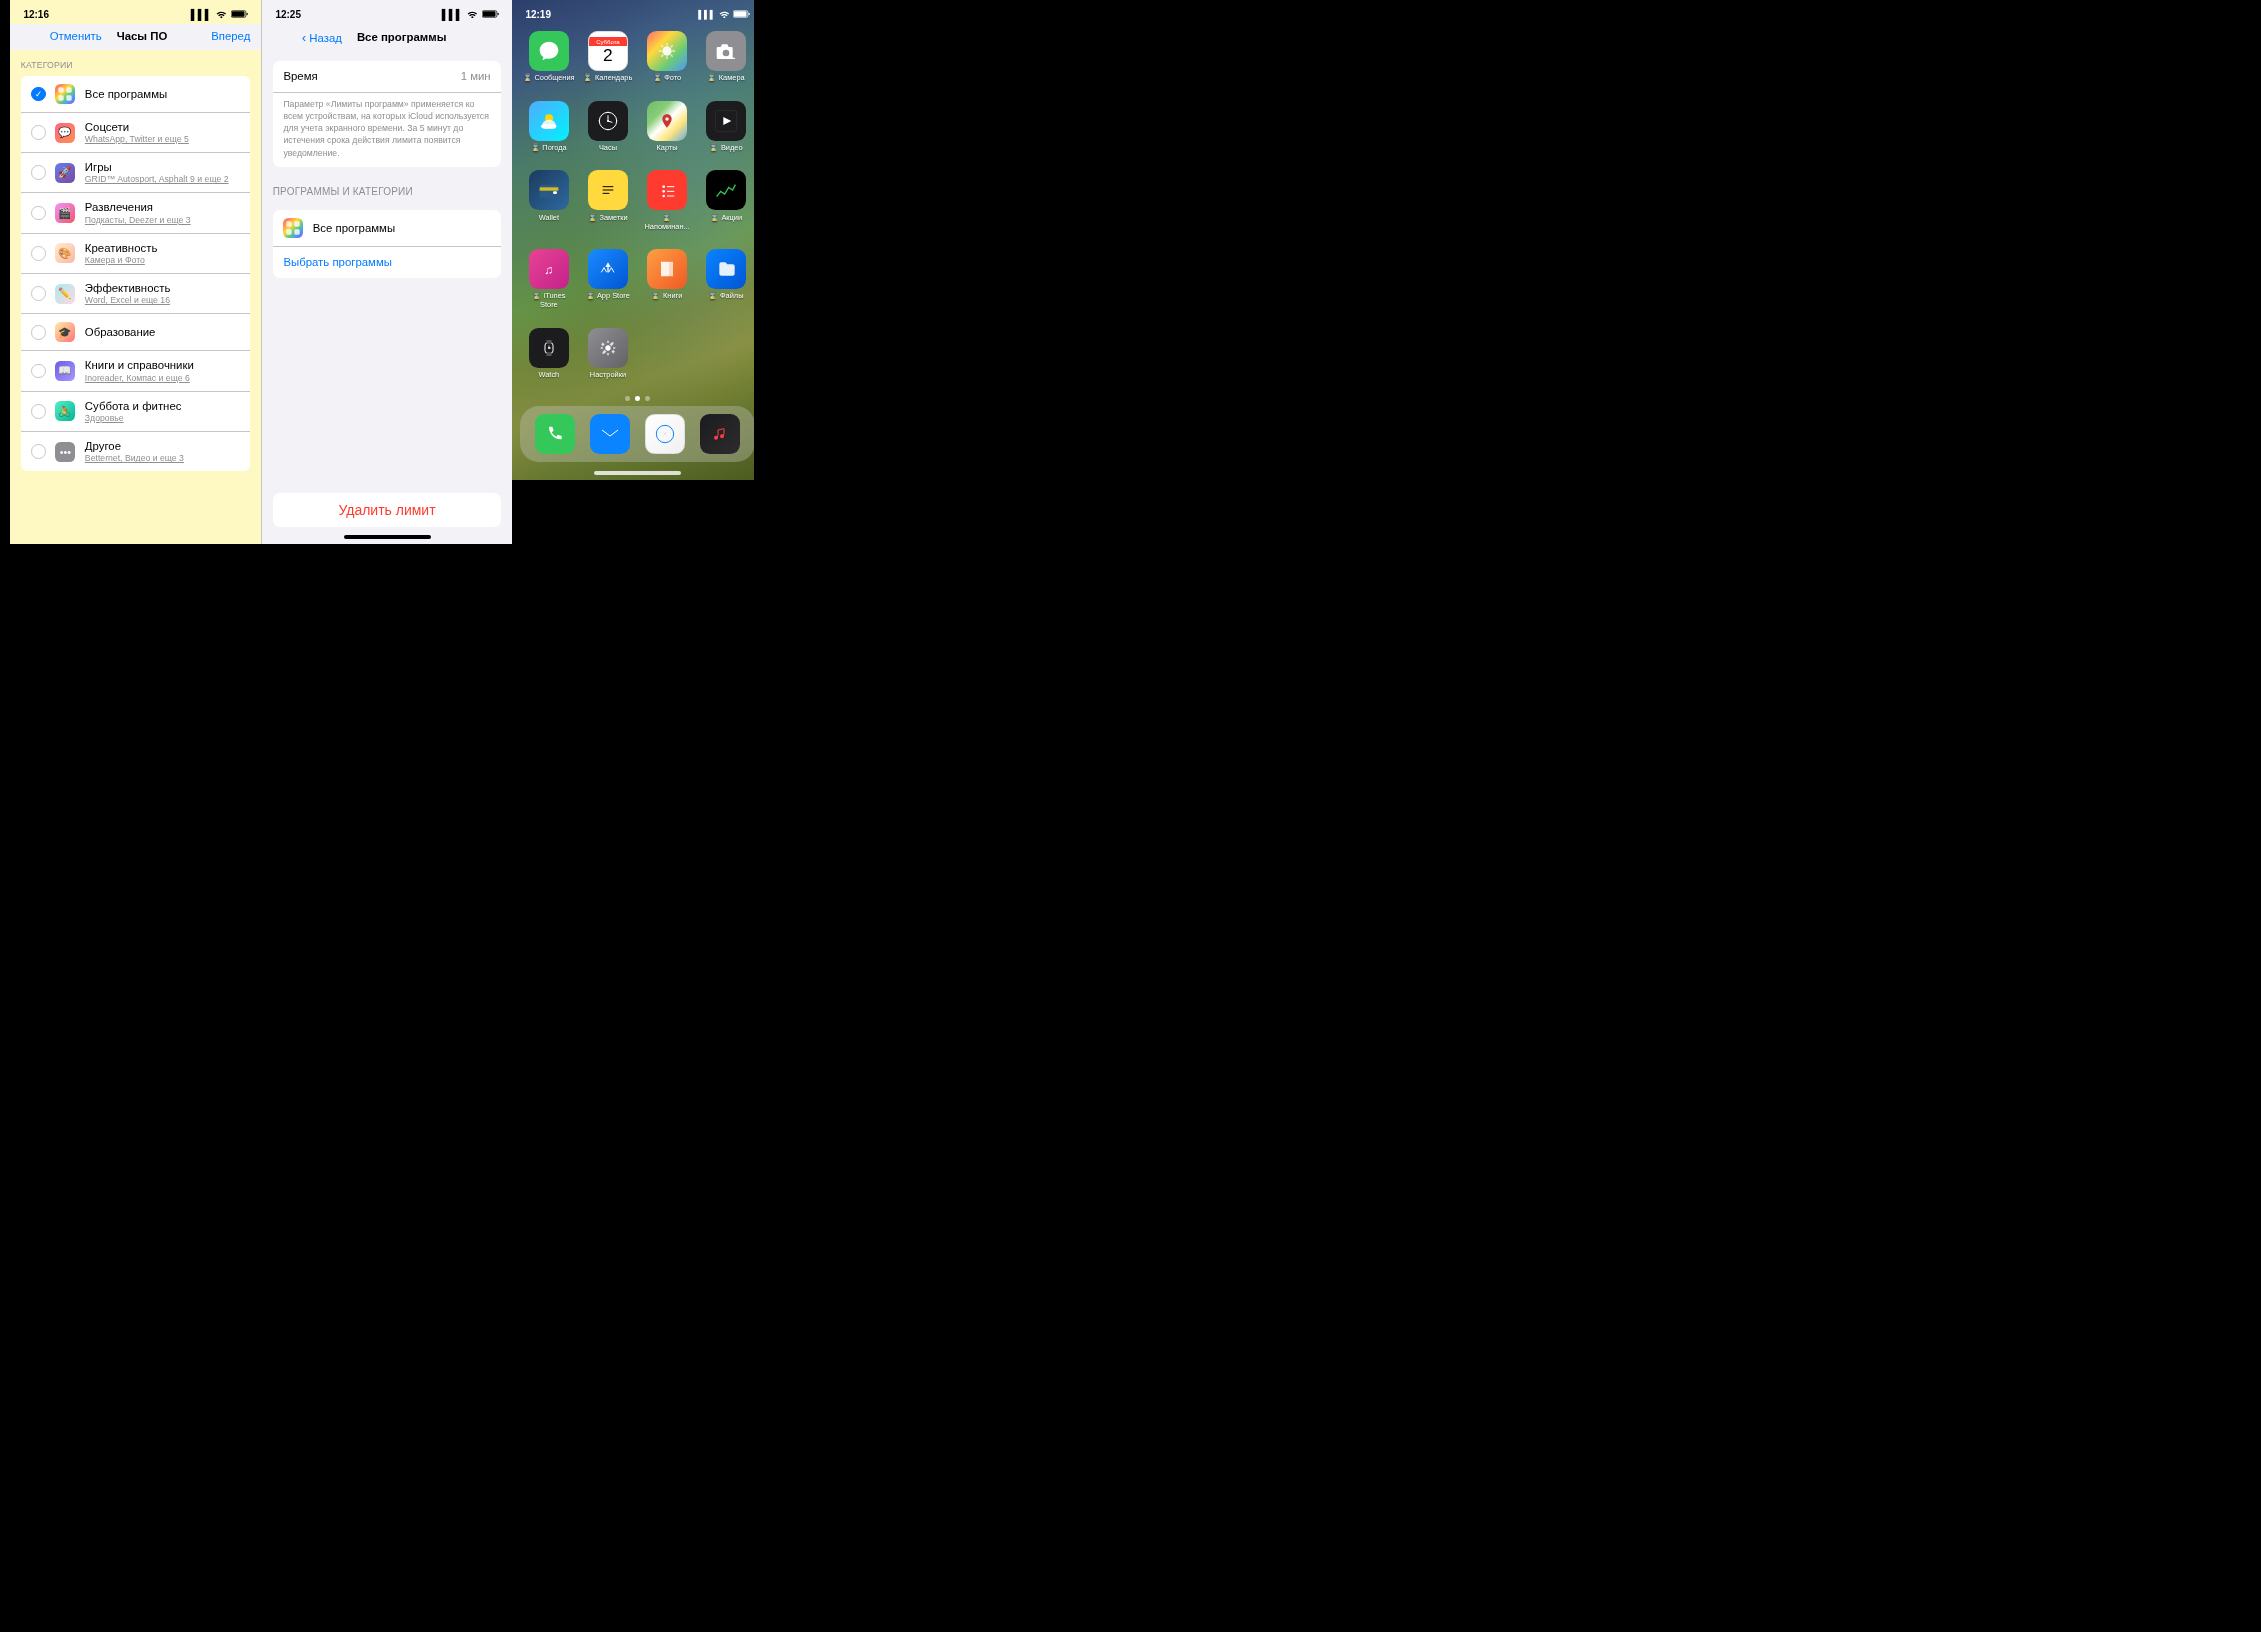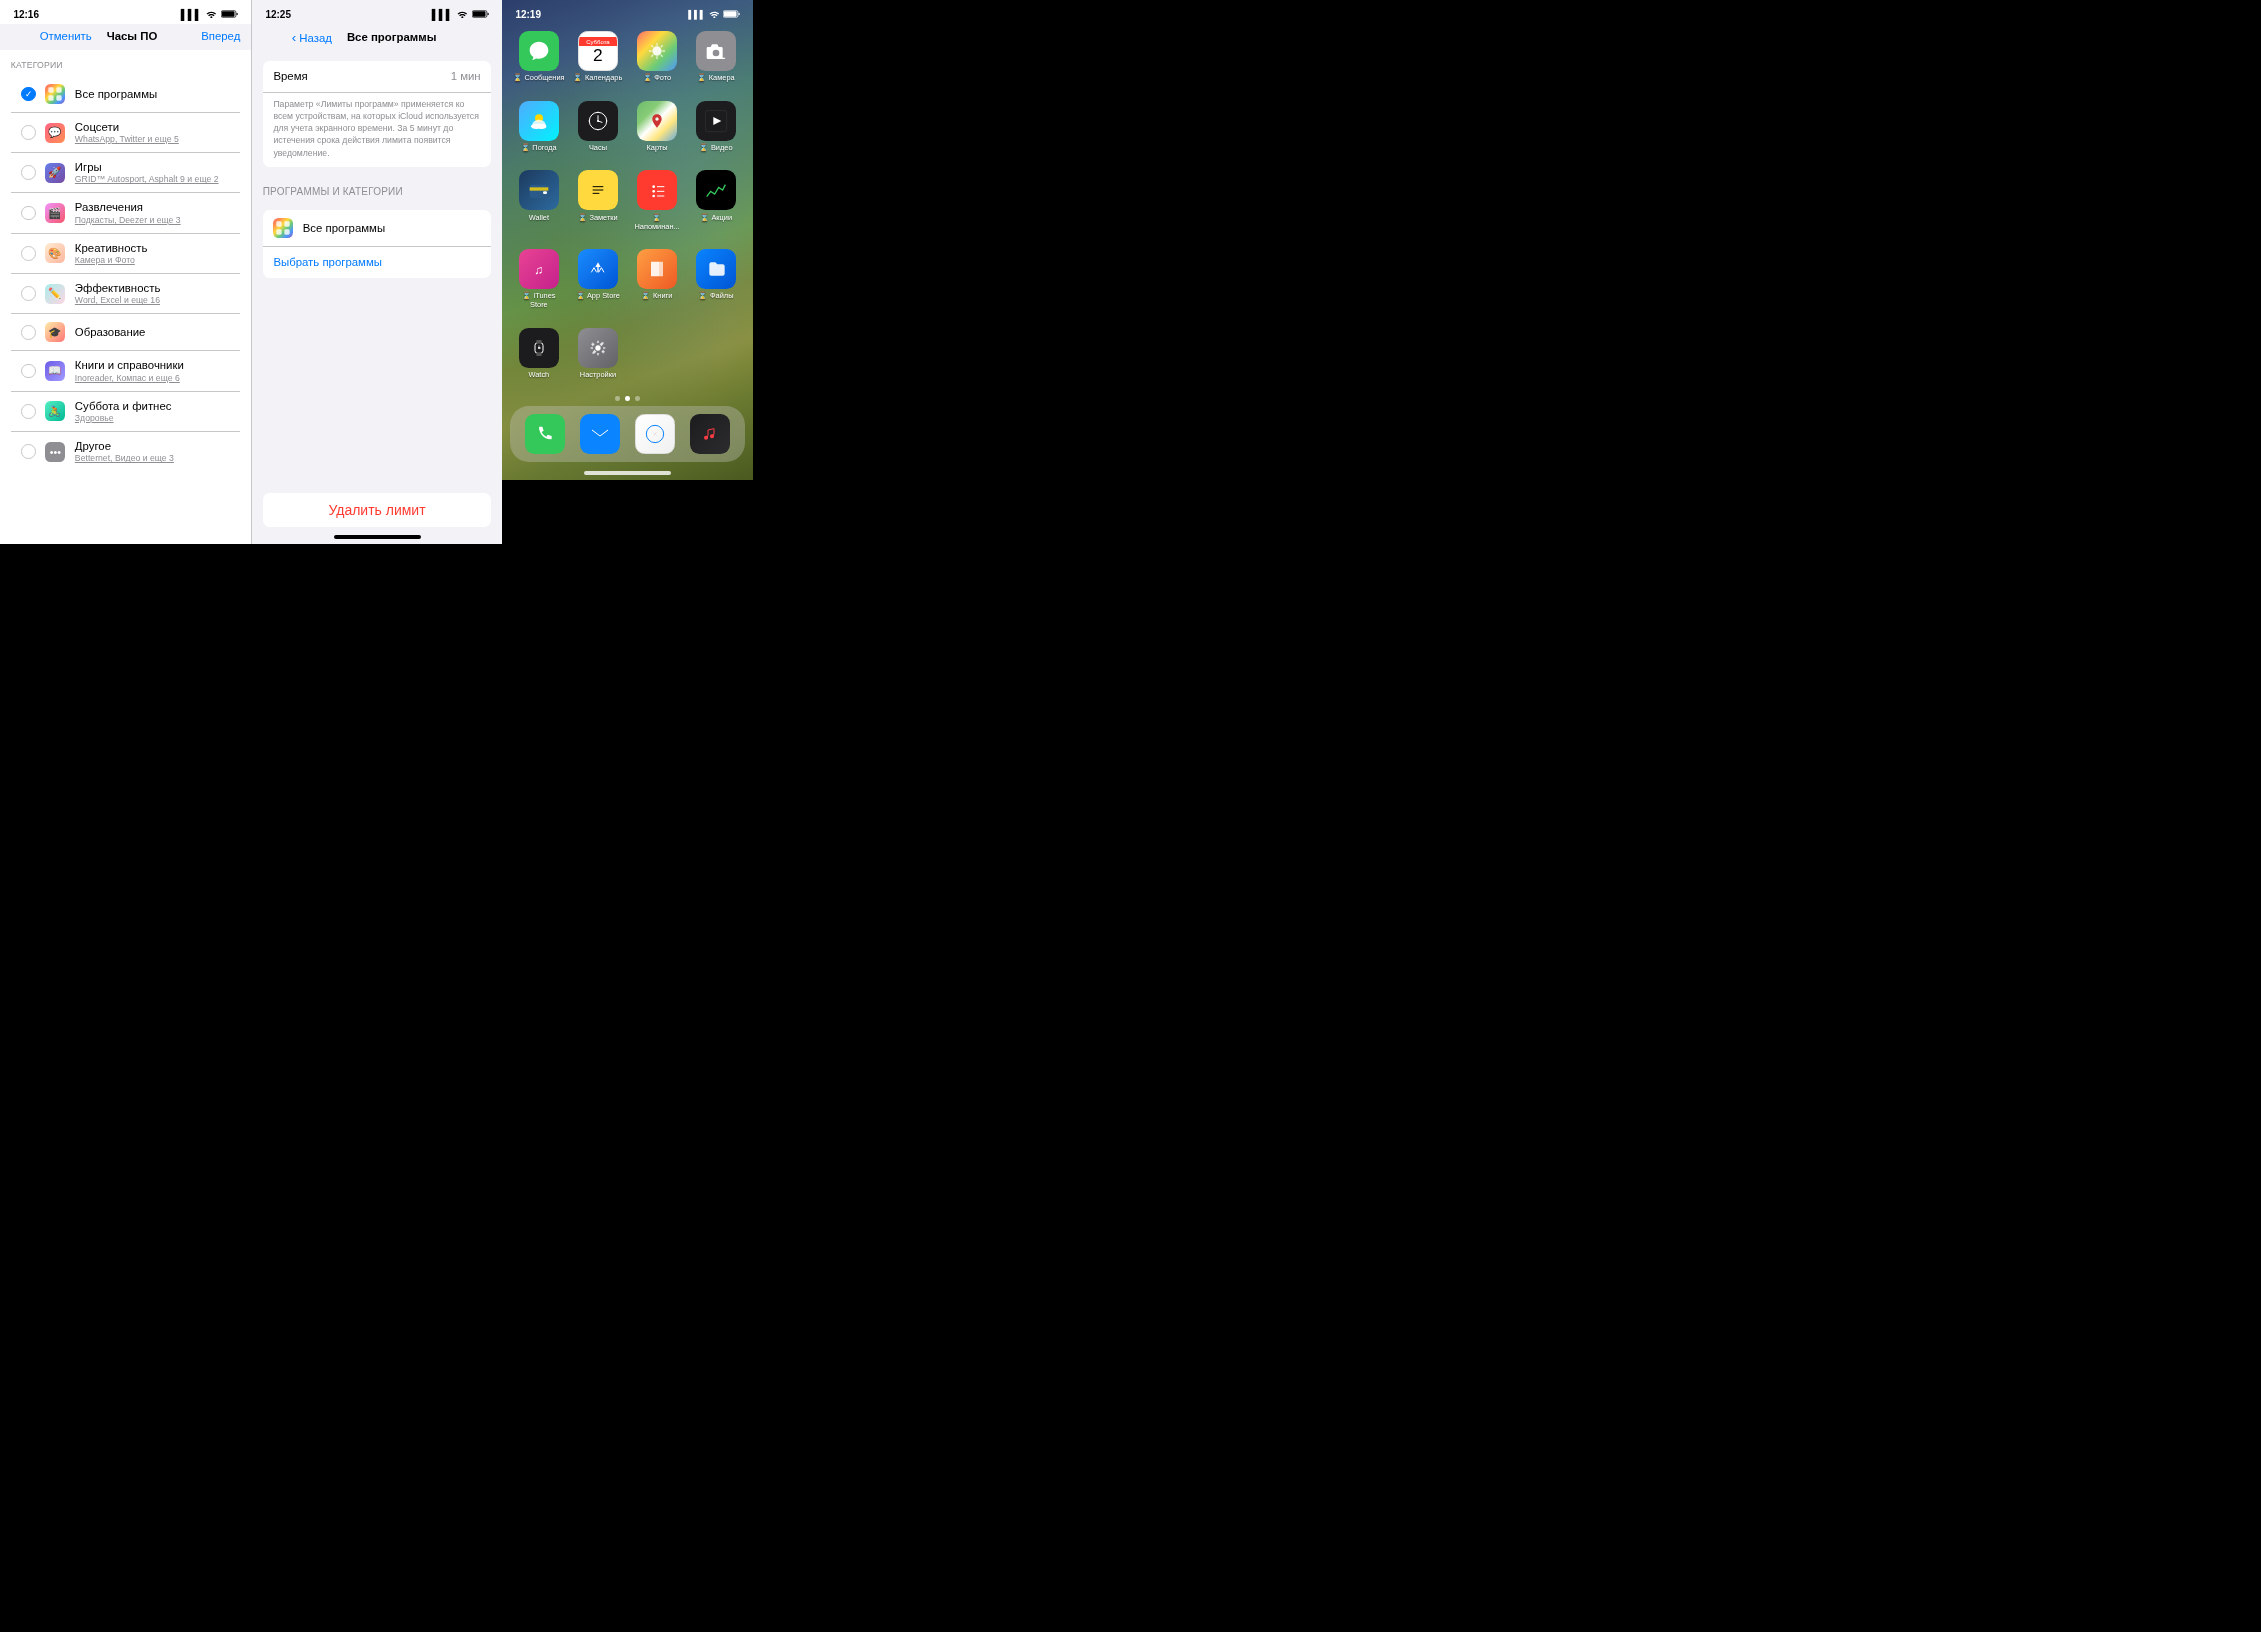--- a/index.html
+++ b/index.html
@@ -9,24 +9,25 @@
       width: 754px;
       height: 544px;
       overflow: hidden;
       background: #000;
     }
 
     
     .panel1 {
       width: 251px;
       height: 628px;
-      background: #ffffff;
+      background: #fef9c3;
       display: flex;
       flex-direction: column;
       flex-shrink: 0;
+      margin-left: 10px;
     }
     .status-bar {
       display: flex;
       justify-content: space-between;
       align-items: center;
       padding: 9.4px 13.4px 4px;
       font-size: 10px;
       font-weight: 600;
     }
     .status-icons {

